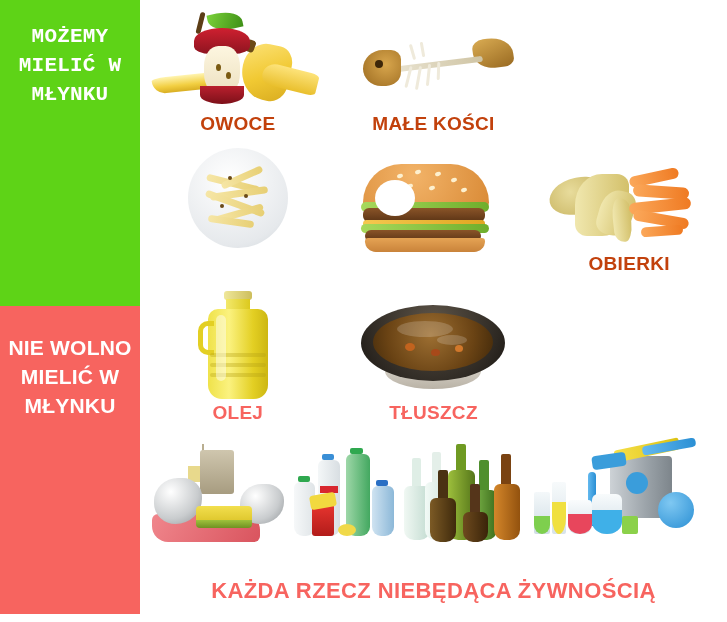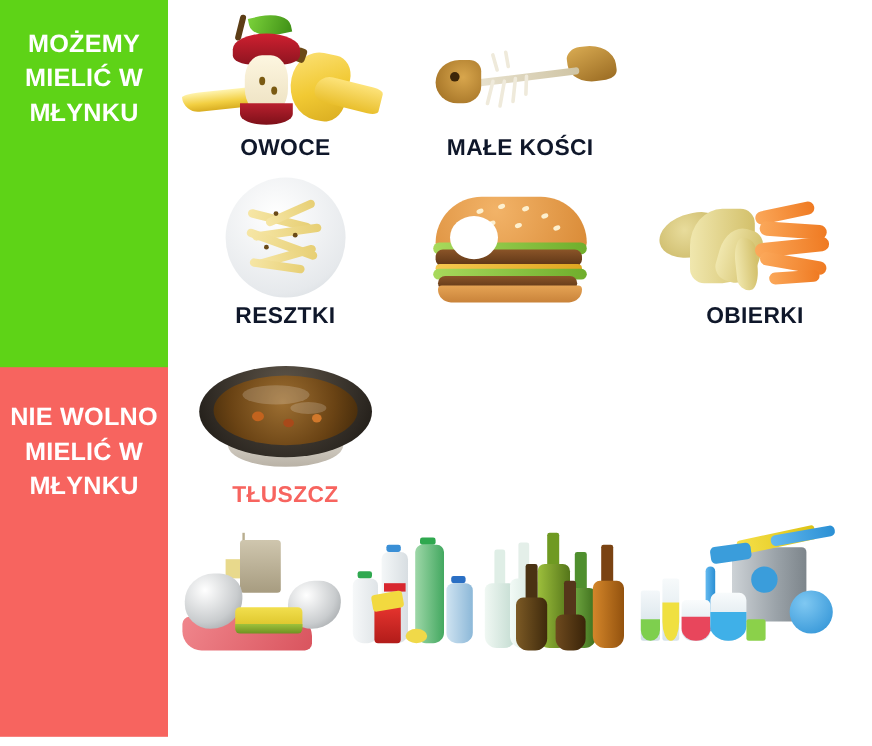--- a/index.html
+++ b/index.html
@@ -16,33 +16,33 @@
   .band {
     position: absolute; left: 0; width: 140px;
     display: flex; align-items: flex-start; justify-content: center;
   }
   .band-green { top: 0; height: 314px; background: #5ed317; }
   .band-red   { top: 306px; height: 308px; background: #f7645f; }
   .band-text {
     color: #ffffff; font-weight: bold; font-size: 21px; line-height: 29px;
     text-align: center; letter-spacing: .2px; width: 132px;
   }
-  .band-green .band-text { margin-top: 22px; }
+  .band-green .band-text { margin-top: 22px; font-family: Liberation Mono, monospace; }
   .band-red .band-text   { margin-top: 27px; }
 
   
   .content { position: absolute; left: 140px; top: 0; width: 587px; height: 622px; }
   .row { position: absolute; left: 0; width: 587px; display: flex; }
   .cell { width: 195.66px; position: relative; display: flex; flex-direction: column; align-items: center; }
   .art { position: relative; width: 176px; height: 104px; }
   .label {
     font-weight: bold; font-size: 19px; letter-spacing: .3px; white-space: nowrap;
     margin-top: 3px; text-align: center;
   }
-  .label-ok  { color: #0f172a; }
+  .label-ok  { color: #c2410c; }
   .label-no  { color: #f7645f; }
 
   .row1 { top: 6px; }
   .row2 { top: 146px; }
   .row3 { top: 291px; }
   .row4 { top: 442px; }
 
   .caption {
     position: absolute; left: 0; top: 578px; width: 587px; text-align: center;
     color: #f7645f; font-weight: bold; font-size: 22px; letter-spacing: .4px;
@@ -210,21 +210,20 @@
           <div class="c noodle" style="left:56px;top:34px;width:54px;transform:rotate(14deg);"></div>
           <div class="c noodle" style="left:60px;top:44px;width:58px;transform:rotate(-8deg);"></div>
           <div class="c noodle" style="left:54px;top:54px;width:62px;transform:rotate(20deg);"></div>
           <div class="c noodle" style="left:64px;top:64px;width:50px;transform:rotate(-16deg);"></div>
           <div class="c noodle" style="left:70px;top:28px;width:44px;transform:rotate(-24deg);"></div>
           <div class="c noodle" style="left:58px;top:72px;width:46px;transform:rotate(8deg);"></div>
           <div class="c" style="left:78px;top:30px;width:4px;height:4px;background:#6a4a18;border-radius:50%;"></div>
           <div class="c" style="left:94px;top:48px;width:4px;height:4px;background:#6a4a18;border-radius:50%;"></div>
           <div class="c" style="left:70px;top:58px;width:4px;height:4px;background:#6a4a18;border-radius:50%;"></div>
         </div>
-        <div class="label label-ok">RESZTKI</div>
       </div>
 
       <div class="cell">
         <div class="art">
           <div class="c bun-top"></div>
           <div class="c sesame" style="left:52px;top:28px;"></div>
           <div class="c sesame" style="left:70px;top:24px;"></div>
           <div class="c sesame" style="left:90px;top:26px;"></div>
           <div class="c sesame" style="left:106px;top:32px;"></div>
           <div class="c sesame" style="left:62px;top:38px;"></div>
@@ -252,20 +251,33 @@
           <div class="c carrot-strip" style="left:92px;top:68px;width:56px;height:11px;transform:rotate(10deg);"></div>
           <div class="c carrot-strip" style="left:100px;top:80px;width:42px;height:10px;transform:rotate(-4deg);"></div>
         </div>
         <div class="label label-ok">OBIERKI</div>
       </div>
 
     </div>
 
     <div class="row row3">
 
+      <div class="cell">
+        <div class="art" style="height:108px">
+          <div class="c bottle-cap" style="left:74px;top:0px;width:28px;height:9px;"></div>
+          <div class="c bottle-neck" style="left:76px;top:8px;width:24px;height:14px;"></div>
+          <div class="c bottle-body" style="left:58px;top:18px;width:60px;height:90px;"></div>
+          <div class="c" style="left:48px;top:30px;width:16px;height:34px;border:5px solid #e3cf23;border-radius:10px 0 0 10px;border-right:none;"></div>
+          <div class="c bottle-rib" style="left:60px;top:62px;width:56px;"></div>
+          <div class="c bottle-rib" style="left:60px;top:72px;width:56px;"></div>
+          <div class="c bottle-rib" style="left:60px;top:82px;width:56px;"></div>
+          <div class="c" style="left:66px;top:24px;width:10px;height:66px;background:rgba(255,255,255,.45);border-radius:6px;"></div>
+        </div>
+        <div class="label label-no">OLEJ</div>
+      </div>
 
       <div class="cell">
         <div class="art" style="height:108px">
           <div class="c pan-base" style="left:40px;top:62px;width:96px;height:36px;"></div>
           <div class="c pan-outer" style="left:16px;top:14px;width:144px;height:76px;"></div>
           <div class="c pan-inner" style="left:28px;top:22px;width:120px;height:58px;"></div>
           <div class="c grease" style="left:52px;top:30px;width:56px;height:16px;"></div>
           <div class="c grease" style="left:92px;top:44px;width:30px;height:10px;"></div>
           <div class="c" style="left:60px;top:52px;width:10px;height:8px;background:#c2631e;border-radius:50%;"></div>
           <div class="c" style="left:86px;top:58px;width:9px;height:7px;background:#a8491a;border-radius:50%;"></div>
@@ -349,15 +361,16 @@
           <div class="c flask-liq" style="left:38px;top:72px;width:24px;height:20px;background:#e8465c;"></div>
           <div class="c" style="left:62px;top:52px;width:30px;height:40px;background:linear-gradient(180deg,#f8fbfc,#cfdde6);border-radius:6px 6px 14px 14px;"></div>
           <div class="c flask-liq" style="left:62px;top:68px;width:30px;height:24px;background:#3fb0e8;"></div>
           <div class="c" style="left:92px;top:74px;width:16px;height:18px;background:#8bd14a;border-radius:2px;"></div>
         </div>
         <div class="label label-no"></div>
       </div>
 
     </div>
 
+    <div class="caption">KAŻDA RZECZ NIEBĘDĄCA ŻYWNOŚCIĄ</div>
 
   </div>
 </div>
 
 </body></html>

